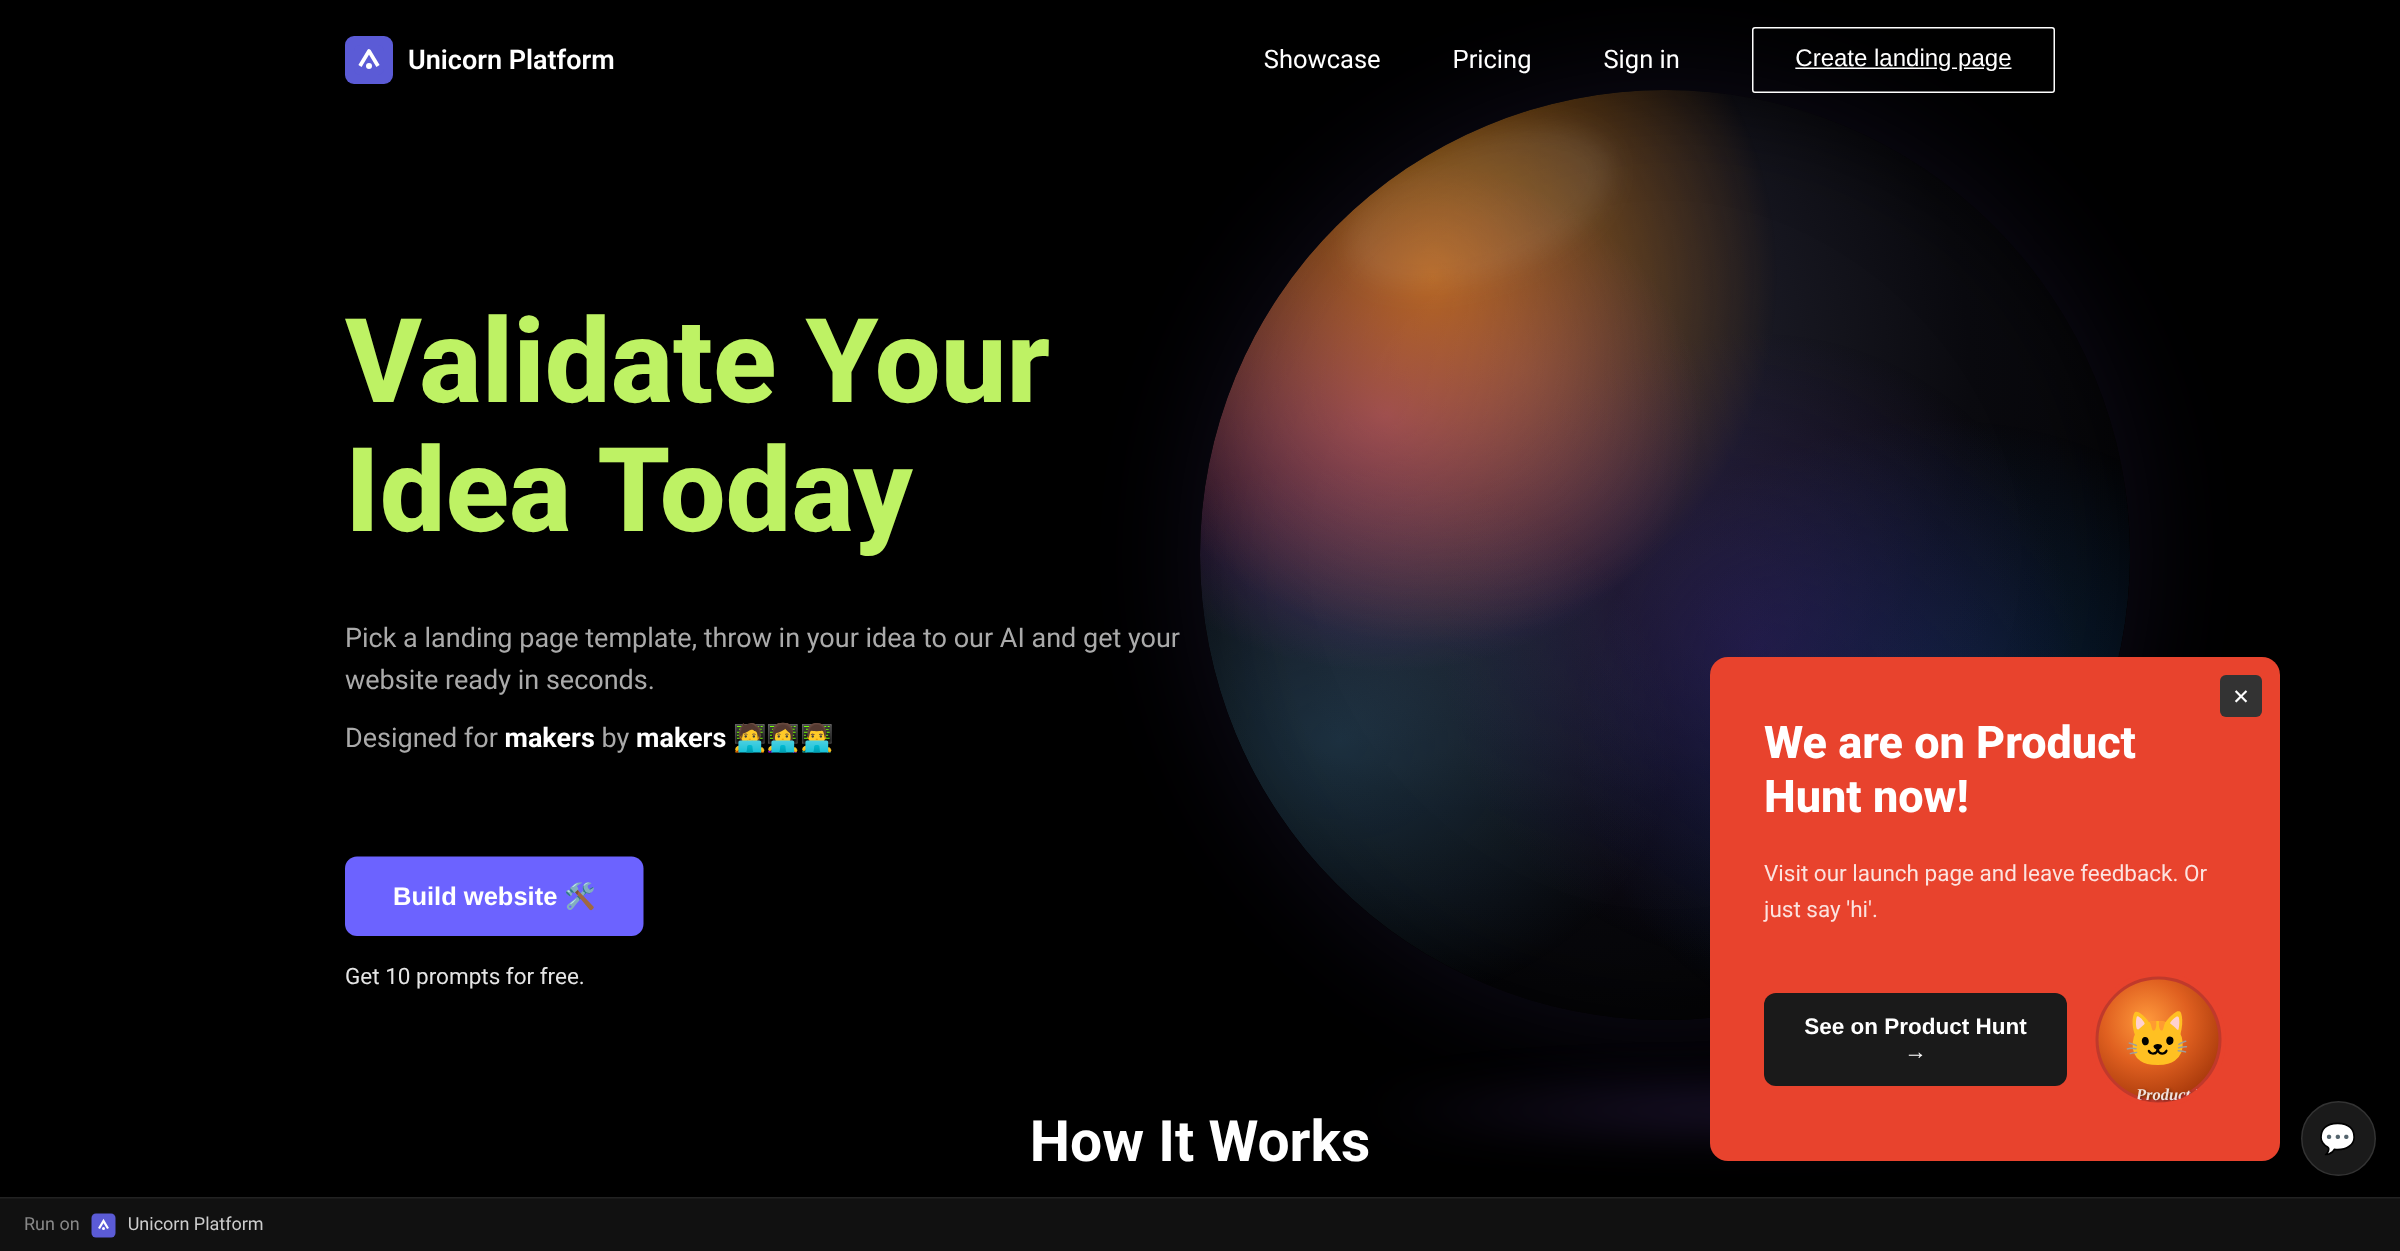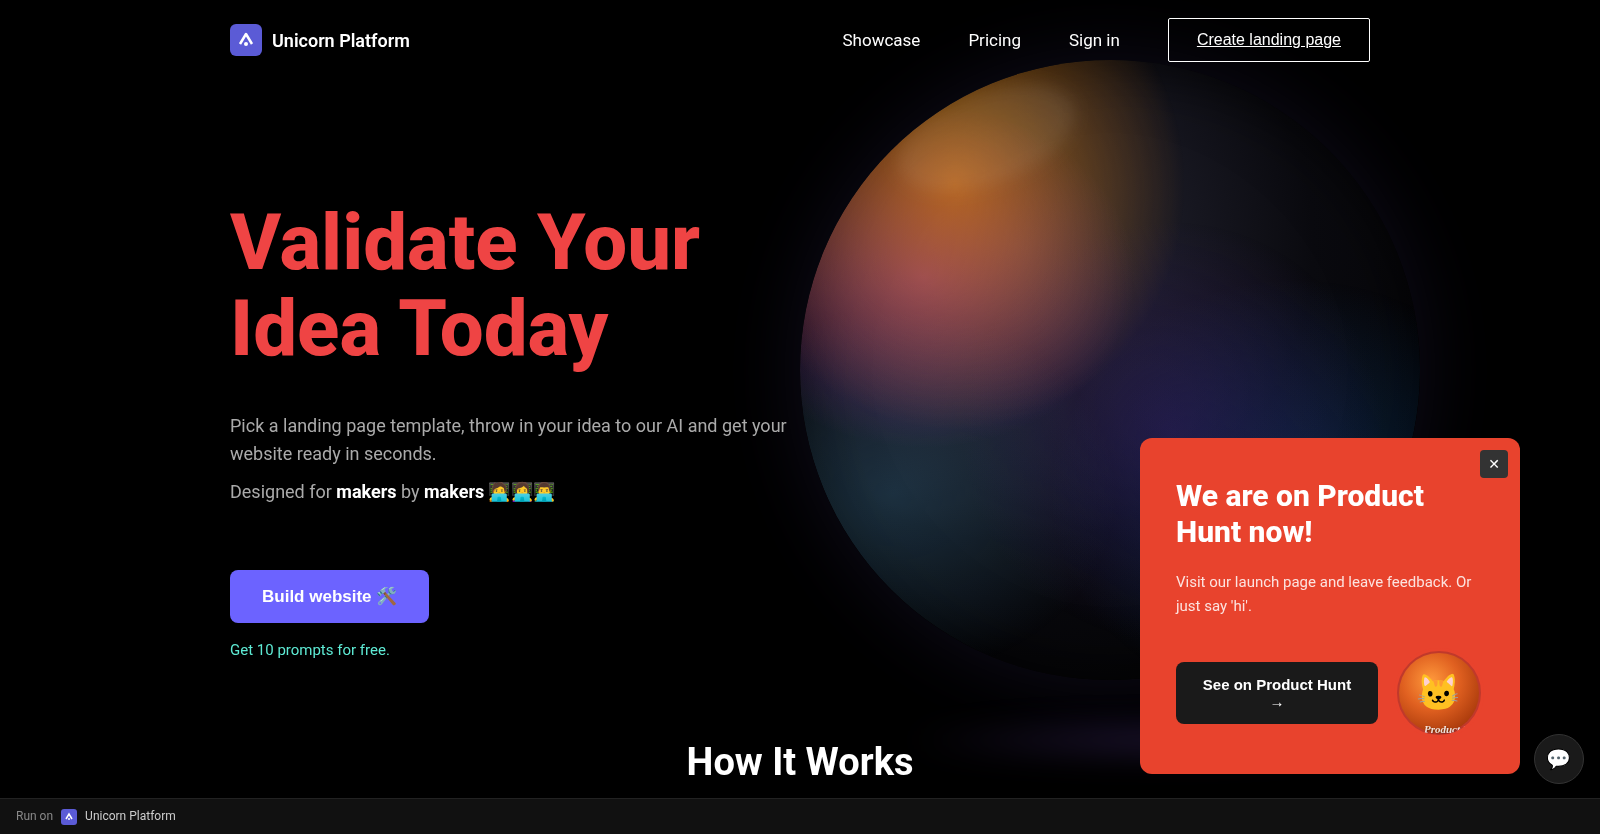--- a/index.html
+++ b/index.html
@@ -87,21 +87,21 @@
       max-width: 580px;
       padding-top: 60px;
       z-index: 5;
       position: relative;
     }
 
     .hero-title {
       font-size: 78px;
       font-weight: 800;
       line-height: 1.1;
-      color: #ef4444;
+      color: #bef264;
       margin-bottom: 40px;
     }
 
     .hero-subtitle {
       font-size: 18px;
       color: #aaa;
       line-height: 1.6;
       margin-bottom: 12px;
     }
 
@@ -124,21 +124,21 @@
       font-size: 17px;
       font-weight: 600;
       border-radius: 8px;
       cursor: pointer;
       display: inline-block;
       margin-bottom: 18px;
     }
 
     .free-note {
       font-size: 15px;
-      color: #5eead4;
+      color: #e5e5e5;
     }
 
     
     .sphere-container {
       position: absolute;
       right: 100px;
       top: -20px;
       width: 700px;
       height: 680px;
       z-index: 2;

